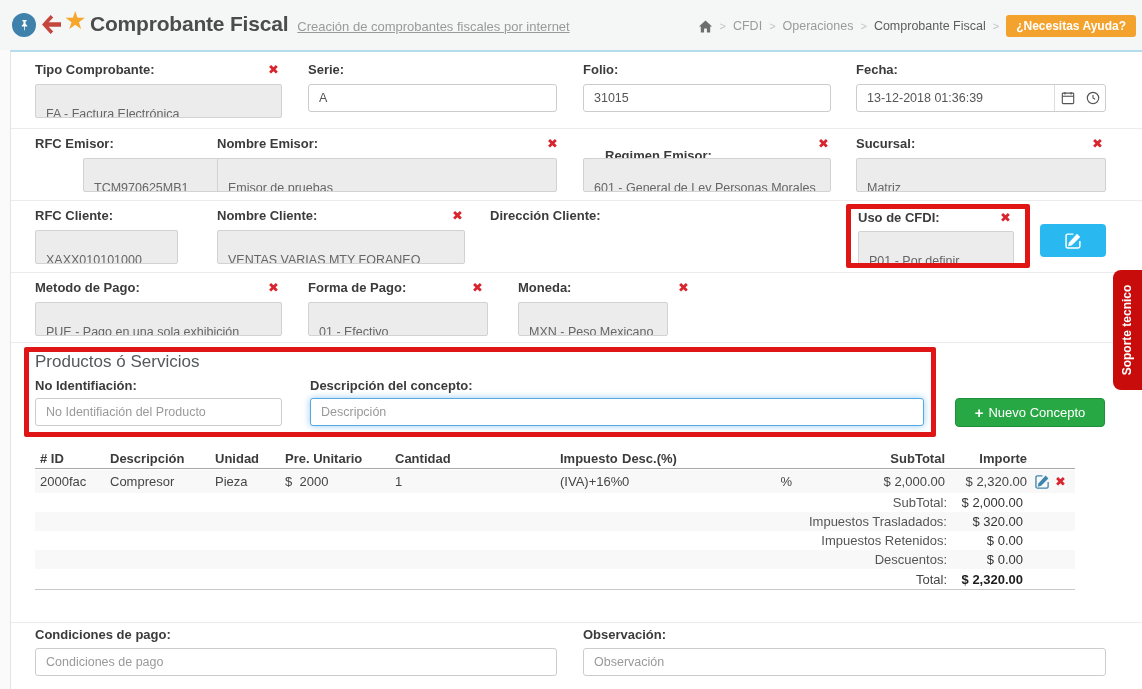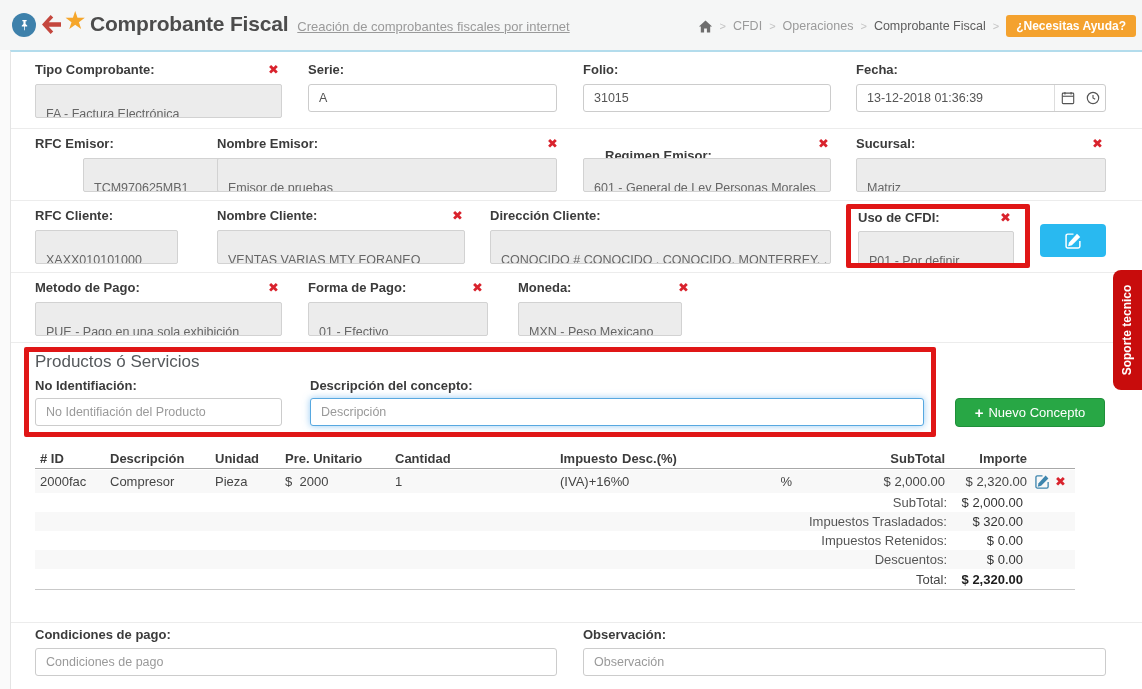--- a/index.html
+++ b/index.html
@@ -158,21 +158,20 @@
   <div class="sfield" style="left:856px; top:158px; width:250px;">Matriz</div>
 
   <span class="lbl" style="left:35px; top:208px;">RFC Cliente:</span>
   <div class="sfield" style="left:35px; top:230px; width:143px;">XAXX010101000</div>
 
   <span class="lbl" style="left:217px; top:208px;">Nombre Cliente:</span>
   <span class="req" style="left:452px; top:208px;">✖</span>
   <div class="sfield" style="left:217px; top:230px; width:248px;">VENTAS VARIAS MTY FORANEO</div>
 
   <span class="lbl" style="left:490px; top:208px;">Dirección Cliente:</span>
-  <div class="sfield" style="left:490px; top:230px; width:341px;">CONOCIDO # CONOCIDO , CONOCIDO, MONTERREY, ,</div>
 
   <span class="lbl" style="left:858px; top:210px;">Uso de CFDI:</span>
   <span class="req" style="left:1000px; top:210px;">✖</span>
   <div class="sfield" style="left:858px; top:231px; width:156px;">P01 - Por definir</div>
   <div class="annobox" style="left:846px; top:204px; width:184px; height:64px;"></div>
 
   <button class="bluebtn">
     <svg width="17" height="17" viewBox="0 0 16 16">
         <path d="M11.3 1.7l3 3-7.8 7.8-3.6 1 .9-3.7z" fill="#fff"></path>
         <path d="M14 8.5v5c0 .8-.7 1.5-1.5 1.5h-10C1.7 15 1 14.3 1 13.5v-10C1 2.7 1.7 2 2.5 2H8" stroke="#fff" stroke-width="1.4" fill="none"></path>
@@ -182,21 +181,21 @@
   <span class="lbl" style="left:35px; top:280px;">Metodo de Pago:</span>
   <span class="req" style="left:268px; top:280px;">✖</span>
   <div class="sfield" style="left:35px; top:302px; width:247px;">PUE - Pago en una sola exhibición</div>
 
   <span class="lbl" style="left:308px; top:280px;">Forma de Pago:</span>
   <span class="req" style="left:472px; top:280px;">✖</span>
   <div class="sfield" style="left:308px; top:302px; width:180px;">01 - Efectivo</div>
 
   <span class="lbl" style="left:518px; top:280px;">Moneda:</span>
   <span class="req" style="left:678px; top:280px;">✖</span>
-  <div class="sfield" style="left:518px; top:302px; width:164px;">MXN - Peso Mexicano</div>
+  <div class="sfield" style="left:518px; top:302px; width:150px;">MXN - Peso Mexicano</div>
 
   <div class="supporttab">
     <span>Soporte tecnico</span>
   </div>
 
   <div class="secheading">Productos ó Servicios</div>
 
   <span class="lbl" style="left:35px; top:378px;">No Identifiación:</span>
   <input class="tinput" style="left: 35px; top: 398px; width: 247px;" placeholder="No Identifiación del Producto">
 

